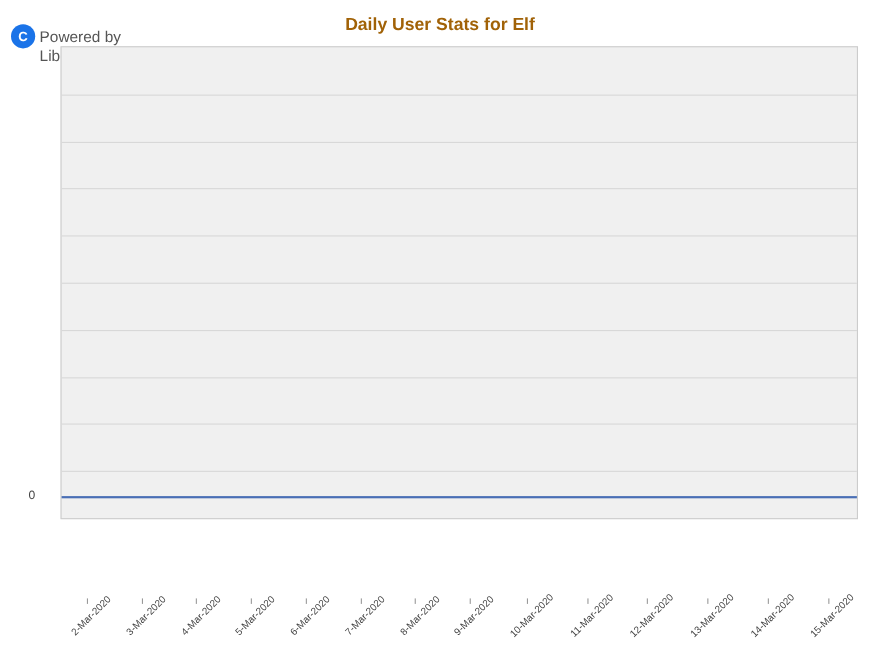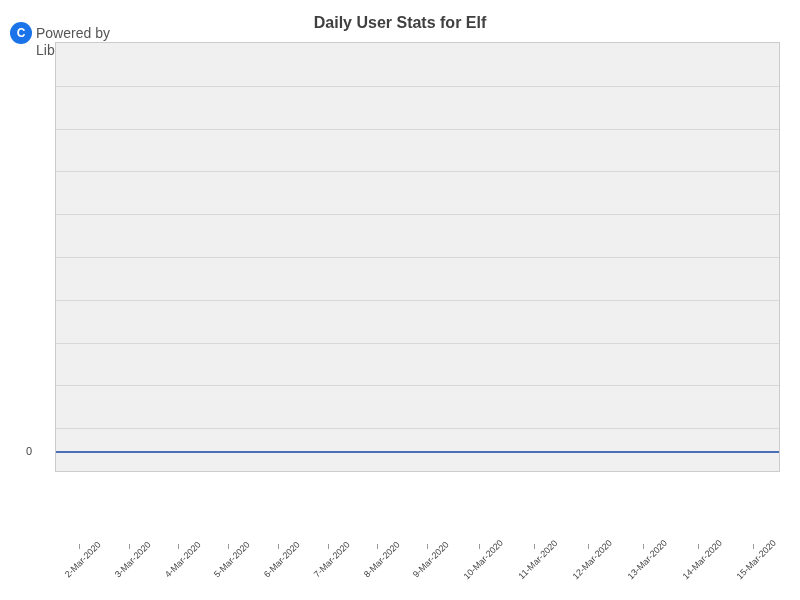--- a/index.html
+++ b/index.html
@@ -39,21 +39,21 @@
     .powered-by-text {
       font-size: 14px;
       color: #555;
       line-height: 1.2;
       margin-top: 17px;
     }
     .chart-title {
       text-align: center;
       font-size: 16px;
       font-weight: bold;
-      color: #404040;
+      color: #a16207;
       margin-bottom: 6px;
       padding-top: 4px;
     }
     .chart-area {
       position: relative;
       margin-left: 45px;
       margin-right: 10px;
       margin-top: 10px;
       margin-bottom: 100px;
       background: #f0f0f0;

